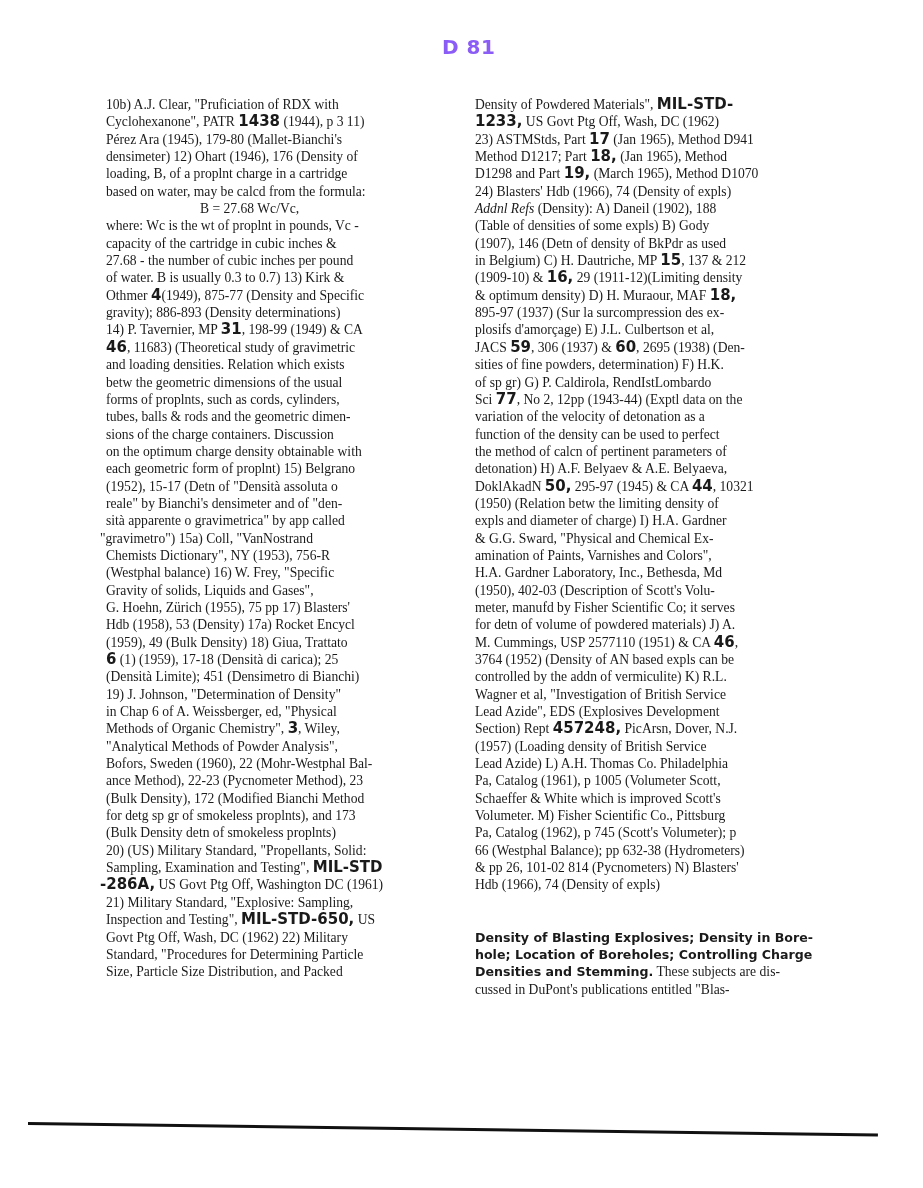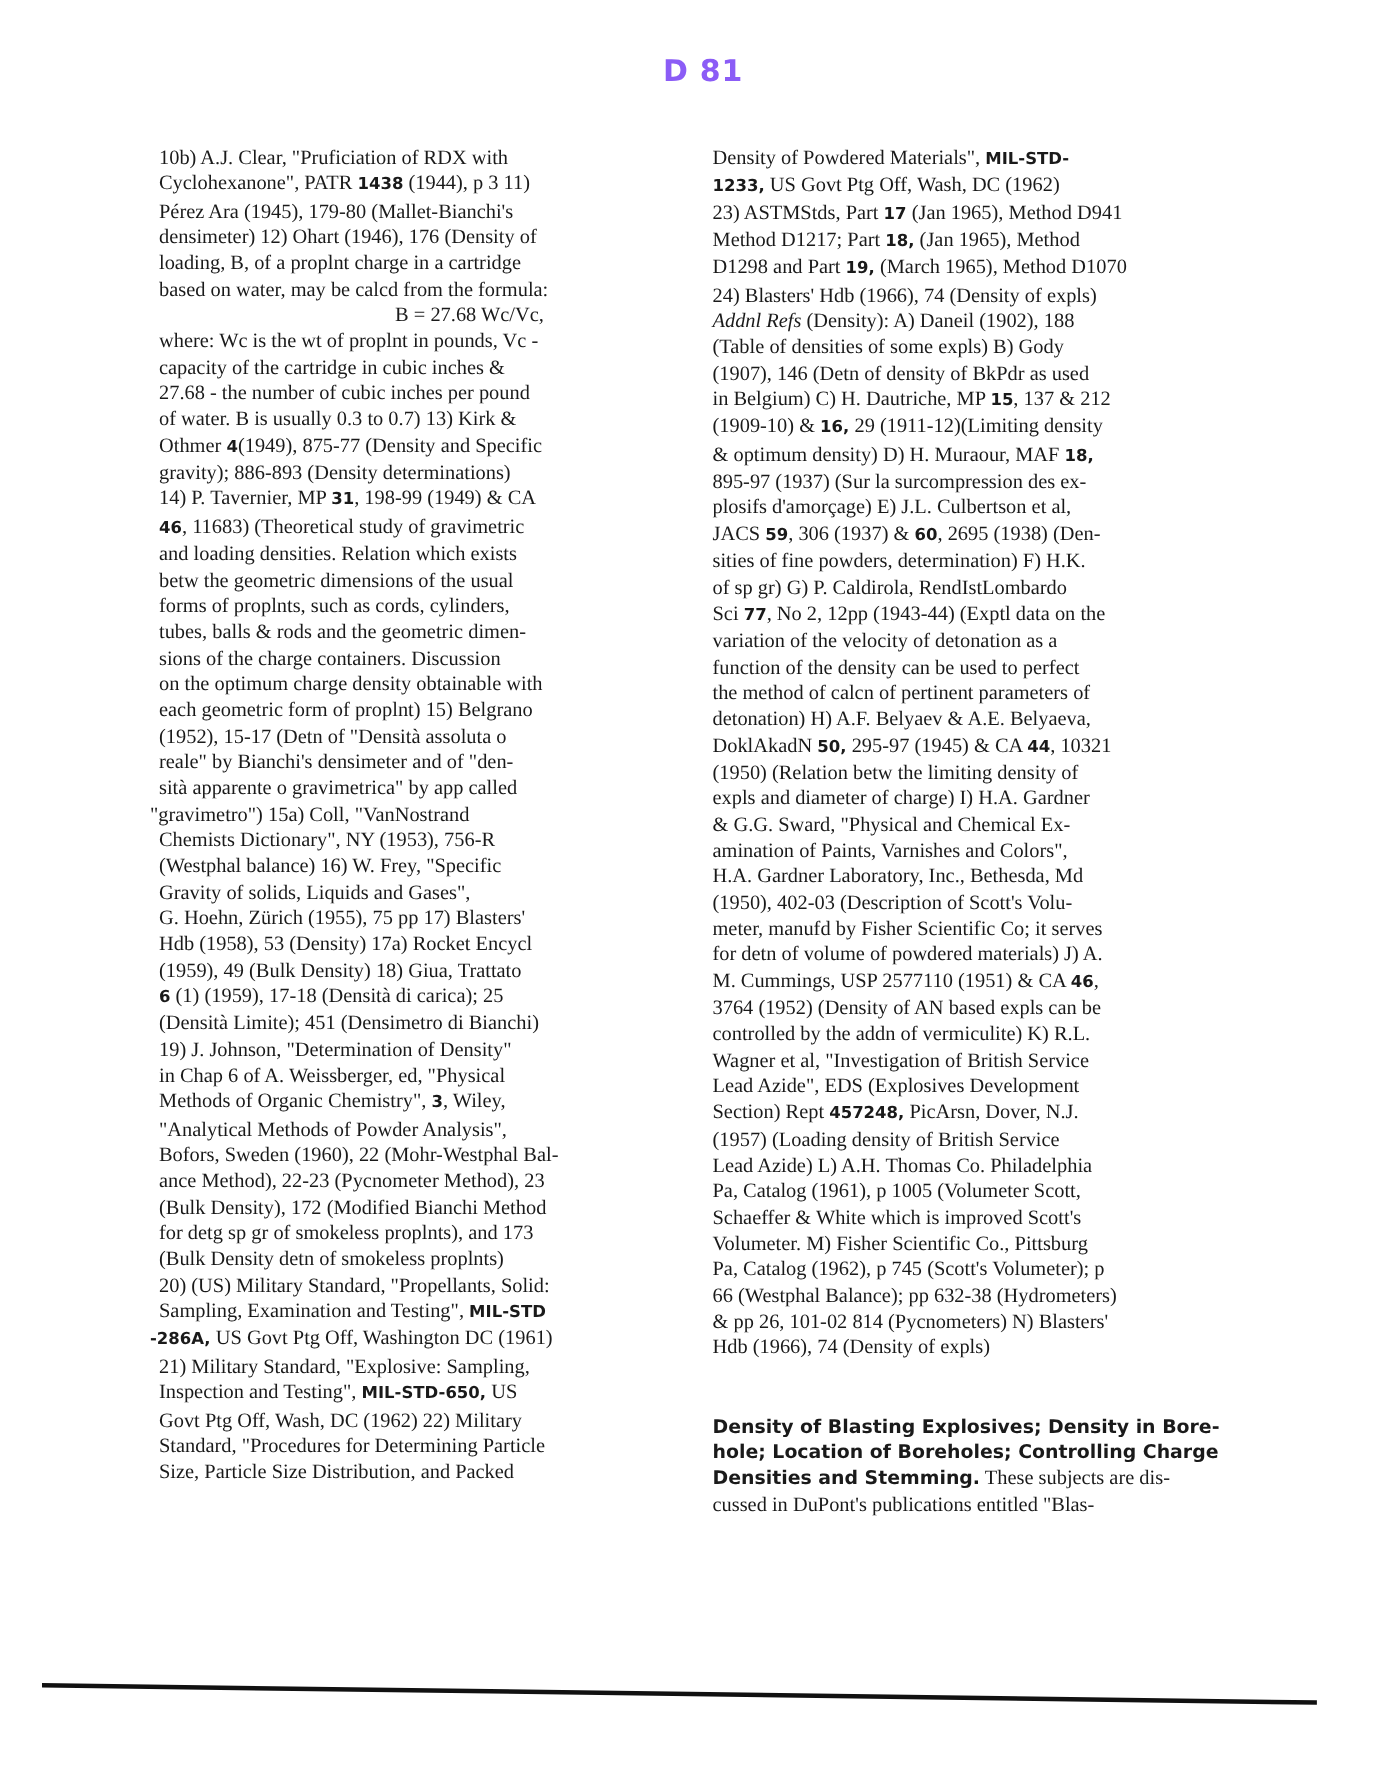--- a/index.html
+++ b/index.html
@@ -12,23 +12,23 @@
     font-family: "DejaVu Sans", "Liberation Sans", sans-serif;
     font-weight: bold; font-size: 20px; letter-spacing: 0.5px; color: #8b5cf6; margin-top: 16px;
   }
   .column {
     position: absolute; top: 96px; width: 320px;
     font-size: 13.6px; line-height: 17.35px;
   }
   .col-left { left: 106px; }
   .col-right { left: 475px; width: 330px; }
   .line { display: block; white-space: nowrap; }
-  .b { font-family: "DejaVu Sans", "Liberation Sans", sans-serif; font-weight: bold; font-size: 11px; }
+  .b { font-family: "DejaVu Sans", "Liberation Sans", sans-serif; font-weight: bold; font-size: 15px; }
   .i { font-style: italic; margin-top: 45px; }
-  .center { padding-left: 94px; text-align: center; }
+  .center { padding-left: 94px; }
   .outdent { margin-left: -6px; }
   .heading { font-family: "DejaVu Sans", "Liberation Sans", sans-serif; font-weight: bold; font-size: 12.6px; }
   .gap { display: block; height: 34.7px; }
   .rule {
     position: absolute; left: 28px; width: 850px; top: 1122px; height: 3px;
     background: #111; transform: rotate(0.78deg); transform-origin: left center;
   }
 </style>
 </head>
 <body>

